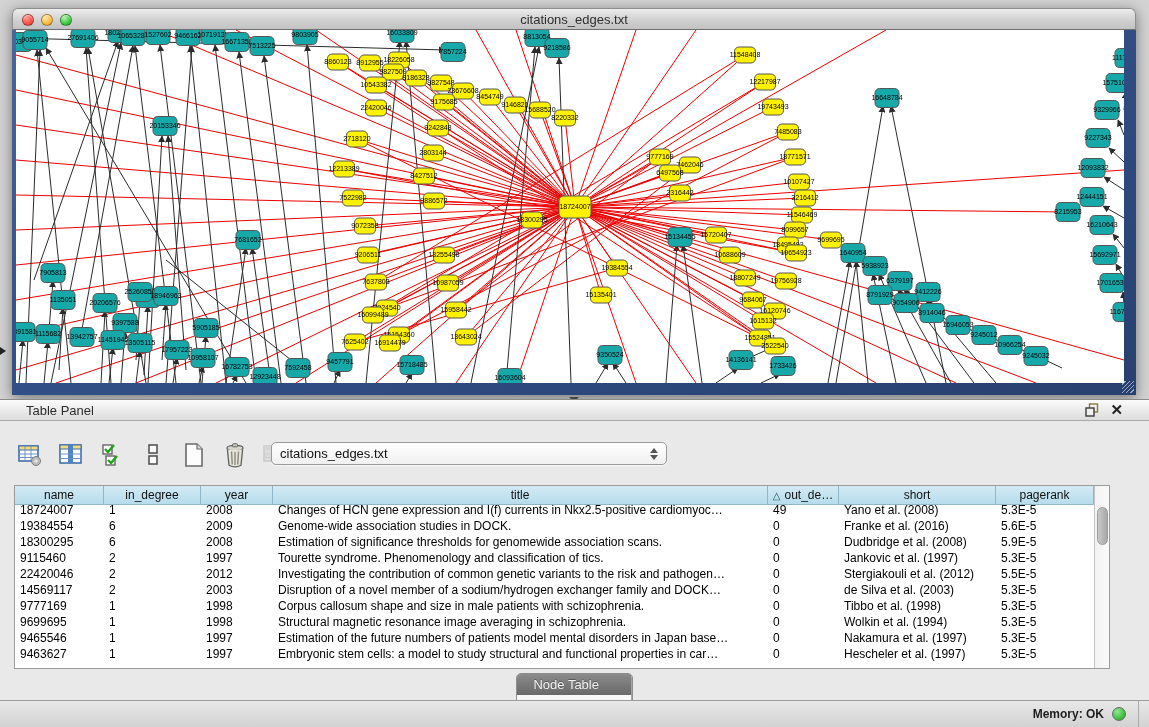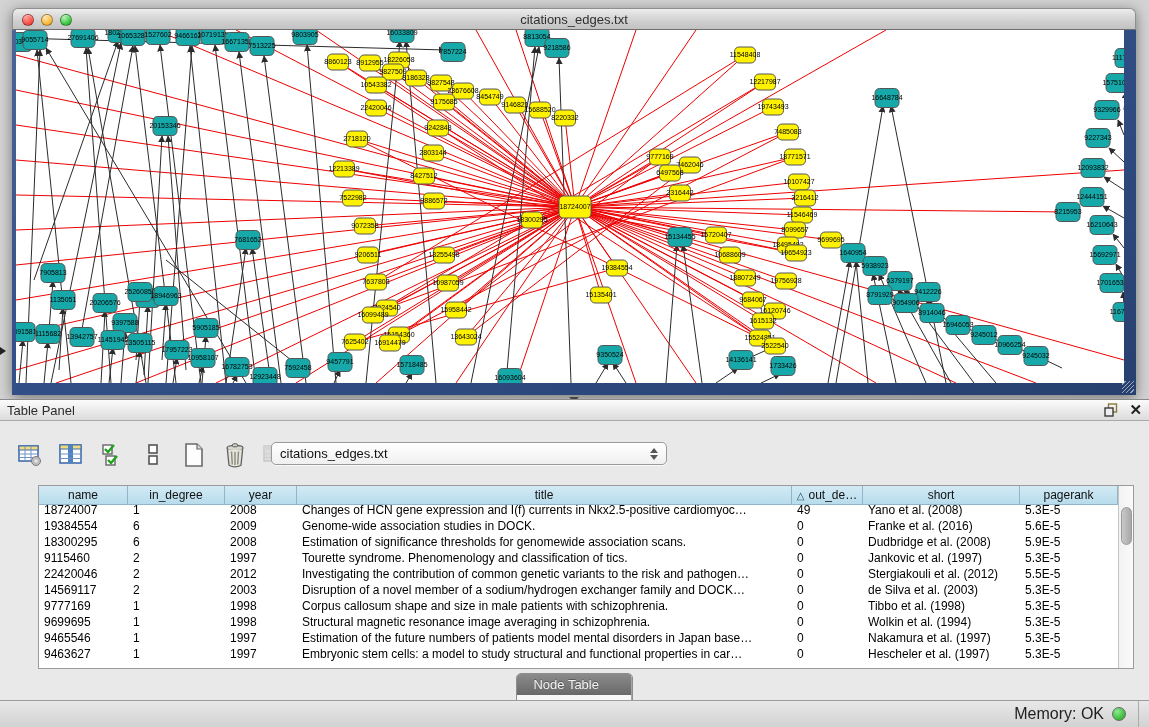--- a/index.html
+++ b/index.html
@@ -27,21 +27,21 @@
   .net-canvas { width:1108px; height:353px; background:#ffffff; display:block; }
   .resize-grip { position:absolute; right:2px; bottom:2px; width:12px; height:12px;
     background:repeating-linear-gradient(135deg, transparent 0 2px, rgba(255,255,255,.55) 2px 3px); }
   .collapse-arrow { position:absolute; left:0px; top:347px; width:0; height:0;
     border-top:4px solid transparent; border-bottom:4px solid transparent; border-left:6px solid #222; }
   
   .splitter-handle { position:absolute; left:569px; top:397px; width:0; height:0;
     border-left:5px solid transparent; border-right:5px solid transparent; border-top:5px solid #444; }
   .panel-header { position:absolute; left:0; top:399px; width:1149px; height:22px;
     background:linear-gradient(#fbfbfb,#dcdcdc); border-top:1px solid #8a8a8a; border-bottom:1px solid #a9a9a9;
-    display:flex; align-items:center; padding:0 7px; }
+    display:flex; align-items:center; padding:0 26px; }
   .panel-title { font-size:13px; color:#2c2c2c; }
   .panel-header-icons { margin-left:auto; display:flex; align-items:center; gap:10px; }
   .float-icon svg { display:block; }
   .close-icon { font-size:15px; font-weight:bold; color:#222; line-height:14px; cursor:default; }
   .panel-body { position:absolute; left:0; top:421px; width:1149px; height:279px; background:#e9e9e9; }
   
   .toolbar { position:absolute; left:14px; top:16px; height:36px; display:flex; align-items:center; gap:9px; }
   .tbtn { width:32px; height:32px; display:flex; align-items:center; justify-content:center; }
   .tbtn.disabled { opacity:.45; }
   .fx { font-family:"Liberation Serif", serif; font-style:italic; font-weight:bold;
@@ -50,21 +50,21 @@
   .table-select { position:absolute; left:271px; top:21px; width:396px; height:23px;
     border:1px solid #9a9a9a; border-radius:5px; background:linear-gradient(#ffffff,#f0f0f0);
     box-shadow:0 1px 1px rgba(255,255,255,.8), inset 0 1px 0 #fff;
     display:flex; align-items:center; padding:0 8px; font-size:13px; color:#111; }
   .select-arrows { margin-left:auto; display:flex; flex-direction:column; gap:2px; }
   .select-arrows i { width:0; height:0; border-left:4px solid transparent; border-right:4px solid transparent; }
   .select-arrows i.up { border-bottom:5px solid #555; }
   .select-arrows i.down { border-top:5px solid #555; }
   
   .table-wrap { position:absolute; left:14px; top:64px; width:1096px; height:184px;
-    background:#fff; border:1px solid #9b9b9b; display:flex;margin-left:24px; }
+    background:#fff; border:1px solid #9b9b9b; display:flex; }
   .grid { width:1079px; display:grid;
     grid-template-columns:89px 97px 72px 495px 71px 157px 98px;
     grid-auto-rows:16px; align-content:start; }
   .th { height:19px; background:linear-gradient(#d3eaf4,#b7dcec);
     border-right:1px solid #8fb7c9; border-bottom:1px solid #8fb7c9;
     font-size:12px; color:#111; display:flex; align-items:center; justify-content:center;
     overflow:hidden; white-space:nowrap; }
   .th .sort { margin-right:4px; font-size:10px; color:#17525f; }
   .td { font-size:12px; color:#000; line-height:16px; padding:0 4px 0 5px;
     white-space:nowrap; overflow:hidden; }
@@ -76,21 +76,21 @@
   .segmented { display:inline-flex; border:1px solid #8d8d8d; border-radius:5px; overflow:hidden;
     background:linear-gradient(#fdfdfd,#ededed); box-shadow:0 1px 1px rgba(255,255,255,.7);flex-direction:column; }
   .segment { font-size:13px; color:#1c1c1c; padding:3px 16px; border-right:1px solid #a5a5a5; cursor:default; }
   .segment:last-child { border-right:none; }
   .segment.active { background:linear-gradient(#8b8b8b,#696969); color:#f2f2f2;
     text-shadow:0 -1px 0 rgba(0,0,0,.3); }
   
   .statusbar { position:absolute; left:0; top:700px; width:1149px; height:27px;
     background:linear-gradient(#e8e8e8,#d2d2d2); border-top:1px solid #9c9c9c;
     display:flex; align-items:center; justify-content:flex-end; padding-right:10px; gap:8px; }
-  .memory-label { font-size:16px; color:#1e1e1e; }
+  .memory-label { font-size:12px; color:#1e1e1e;font-weight:bold; }
   .memory-dot { width:14px; height:14px; border-radius:50%;
     background:radial-gradient(circle at 35% 30%, #92e892, #3dbd3d 65%, #2a9a2a);
     border:1px solid #6b6b6b; }
   .status-sep { width:1px; height:27px; background:#aaa; margin-left:4px; }
 </style>
 </head>
 <body>
 
 <div class="net-window">
   <div class="titlebar">

